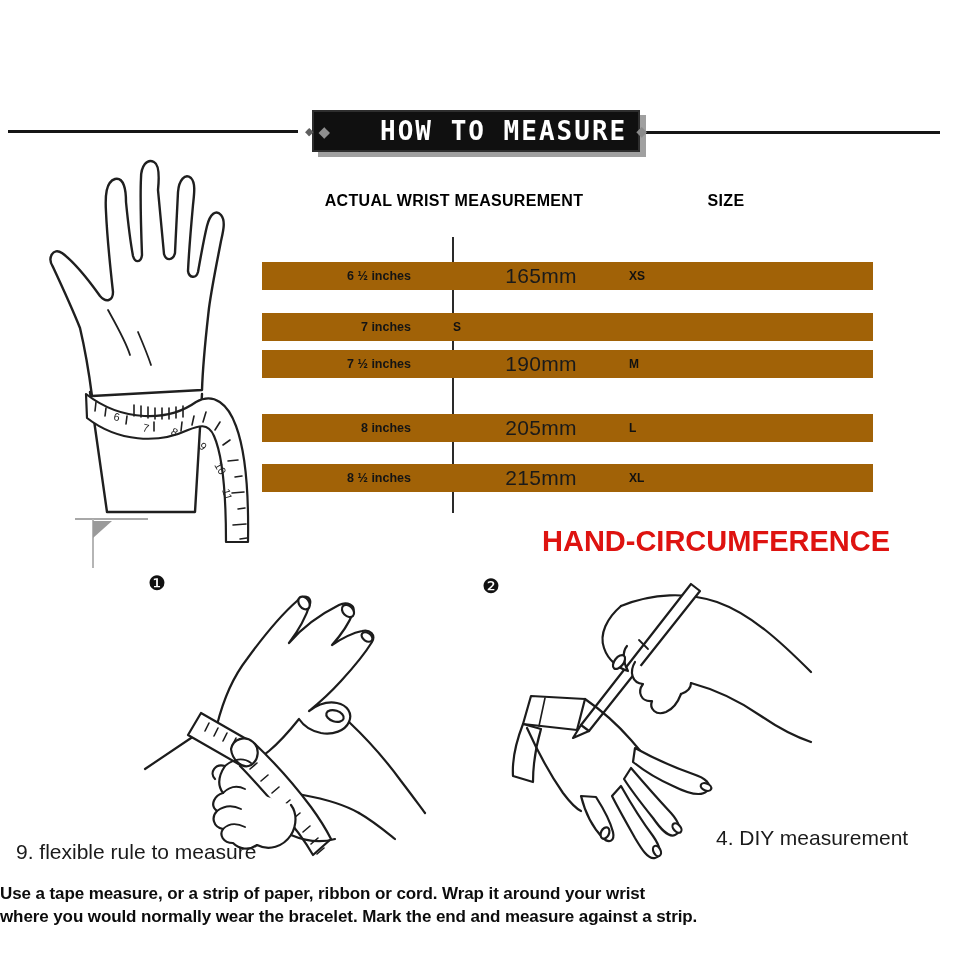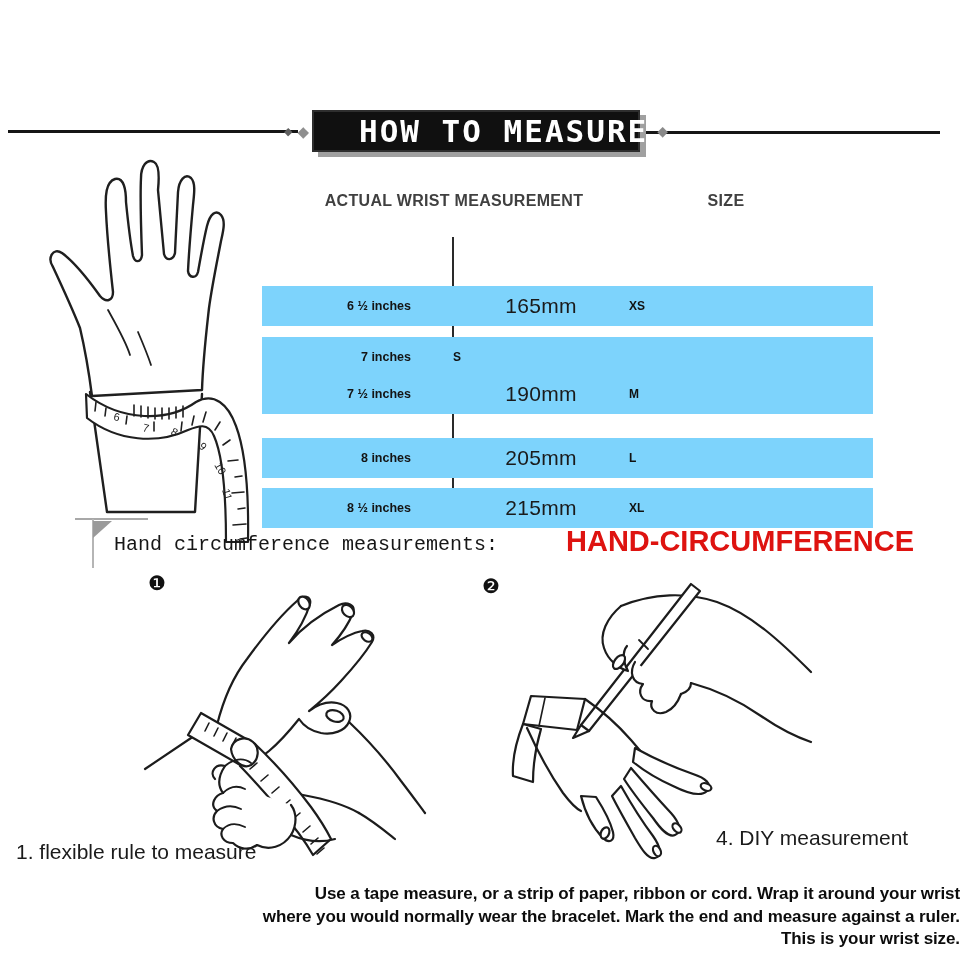--- a/index.html
+++ b/index.html
@@ -6,53 +6,53 @@
   .page{position:relative;width:960px;height:960px;background:#fff;overflow:hidden;
         font-family:"Liberation Sans",sans-serif;color:#111;}
 
   
   .rule{position:absolute;height:3px;background:#161616;}
   .rule-left{left:8px;top:130px;width:290px;}
   .rule-right{left:644px;top:131px;width:296px;}
   .banner{position:absolute;left:312px;top:110px;width:328px;height:42px;
           background:#101010;border:2px solid #2e2e2e;box-sizing:border-box;
           box-shadow:6px 5px 0 #a0a0a0;display:flex;align-items:center;justify-content:center;gap:9px;}
-  .banner-title{font-family:"DejaVu Sans Mono",monospace;font-weight:bold;font-size:31px;
+  .banner-title{font-family:"DejaVu Sans Mono",monospace;font-weight:bold;font-size:26px;
           color:#ffffff;letter-spacing:2px;white-space:nowrap;margin-left:41px;}
   .diamond{line-height:1;}
   .d1{font-size:11px;color:#5f5f5f;}
   .d2{font-size:15px;color:#8f8f8f;margin-left:-4px;}
   .d3{font-size:14px;color:#8a8a8a;}
 
   
-  .th{position:absolute;font-weight:bold;font-size:16px;letter-spacing:.3px;text-align:center;color:#404040;}
+  .th{position:absolute;font-weight:bold;font-size:16px;letter-spacing:.3px;text-align:center;color:#000000;}
   .th-measure{left:262px;top:192px;width:384px;}
   .th-size{left:648px;top:192px;width:156px;}
   .v-divider{position:absolute;left:452px;top:237px;width:2px;height:276px;background:#2a2a2a;}
-  .size-row{position:absolute;left:262px;width:611px;height:40px;background:#7dd3fc;
-            display:grid;grid-template-columns:191px 176px 184px 1fr;align-items:center;margin-top:24px;}
+  .size-row{position:absolute;left:262px;width:611px;height:28px;background:#a16207;
+            display:grid;grid-template-columns:191px 176px 184px 1fr;align-items:center;}
   .r1{top:262px}.r2{top:313px}.r3{top:350px}.r4{top:414px}.r5{top:464px}
   .cell-inches{text-align:right;padding-right:42px;font-size:12.5px;font-weight:600;color:#141414;}
   .cell-mm{text-align:center;font-size:21px;color:#1a1a1a;letter-spacing:.3px;}
   .cell-size{text-align:left;font-size:12px;font-weight:700;color:#111;}
 
   
   .sub-left{position:absolute;left:114px;top:533px;font-family:"Liberation Mono","DejaVu Sans Mono",monospace;
             font-size:20px;color:#161616;white-space:nowrap;}
-  .sub-right{position:absolute;left:566px;top:525px;font-size:29px;font-weight:bold;color:#de1310;white-space:nowrap;}
+  .sub-right{position:absolute;left:542px;top:525px;font-size:29px;font-weight:bold;color:#de1310;white-space:nowrap;}
   .marker{position:absolute;font-size:20px;color:#111;}
   .marker1{left:148px;top:571px;}
   .marker2{left:482px;top:574px;}
   .caption{position:absolute;font-size:21px;color:#1b1b1b;white-space:nowrap;}
   .caption1{left:16px;top:840px;}
   .caption2{left:716px;top:826px;}
 
   
-  .footer{position:absolute;left:0;right:0;top:883px;text-align:right;font-size:17px;font-weight:600;
-          color:#0c0c0c;line-height:22.5px;letter-spacing:-.1px;padding-left:44px;}
+  .footer{position:absolute;left:0;right:0;top:883px;text-align:left;font-size:17px;font-weight:600;
+          color:#0c0c0c;line-height:22.5px;letter-spacing:-.1px;}
 
   svg{position:absolute;overflow:visible;}
   .lineart path,.lineart ellipse,.lineart line{vector-effect:none;}
 </style>
 </head>
 <body>
 
 <div class="page">
 
   <div class="rule rule-left"></div>
@@ -163,21 +163,20 @@
       <text x="184" y="315" transform="rotate(60 184 315)">10</text>
       <text x="192" y="340" transform="rotate(74 192 340)">11</text>
     </g>
   </svg>
 
   <svg style="left:70px;top:500px;" width="90" height="80" viewBox="0 0 90 80">
     <line x1="5" y1="19" x2="78" y2="19" stroke="#a8a8a8" stroke-width="2"></line>
     <line x1="23" y1="19" x2="23" y2="68" stroke="#b5b5b5" stroke-width="2"></line>
     <polygon points="23,21 42,21 23,38" fill="#9a9a9a"></polygon>
   </svg>
-  <div class="sub-left">Hand circumference measurements:</div>
   <div class="sub-right">HAND-CIRCUMFERENCE</div>
 
   <div class="marker marker1">❶</div>
   <div class="marker marker2">❷</div>
 
   <svg class="lineart" style="left:105px;top:583px;" width="360" height="290" viewBox="0 0 360 290">
     <g stroke="#1c1c1c" stroke-width="2.2" fill="none" stroke-linecap="round" stroke-linejoin="round">
       <path d="M 40,186 L 92,151"></path>
 
       <path fill="#ffffff" d="M 112,142
@@ -261,22 +260,21 @@
       <path fill="#ffffff" d="M 146,198 C 158,212 172,228 186,243 C 194,252 198,262 190,265 C 183,268 175,258 168,248 C 156,233 146,220 139,209 Z"></path>
       <path fill="#ffffff" d="M 136,216 C 145,232 156,250 168,266 C 175,276 178,286 170,288 C 163,290 156,278 150,268 C 141,252 133,238 127,226 Z"></path>
       <path fill="#ffffff" d="M 96,226 C 100,242 108,258 118,268 C 124,274 130,271 128,262 C 125,250 118,238 111,227 Z"></path>
       <ellipse cx="221" cy="217" rx="5.5" ry="3.5" transform="rotate(22 221 217)" fill="#ffffff"></ellipse>
       <ellipse cx="192" cy="258" rx="5.5" ry="3.5" transform="rotate(48 192 258)" fill="#ffffff"></ellipse>
       <ellipse cx="172" cy="281" rx="5.5" ry="3.5" transform="rotate(62 172 281)" fill="#ffffff"></ellipse>
       <ellipse cx="120" cy="263" rx="4" ry="6" transform="rotate(25 120 263)" fill="#ffffff"></ellipse>
     </g>
   </svg>
 
-  <div class="caption caption1">1. flexible rule to measure</div>
+  <div class="caption caption1">9. flexible rule to measure</div>
   <div class="caption caption2">4. DIY measurement</div>
 
   <div class="footer">
     <div>Use a tape measure, or a strip of paper, ribbon or cord. Wrap it around your wrist</div>
-    <div>where you would normally wear the bracelet. Mark the end and measure against a ruler.</div>
-    <div>This is your wrist size.</div>
+    <div>where you would normally wear the bracelet. Mark the end and measure against a strip.</div>
   </div>
 
 </div>
 
 </body></html>

